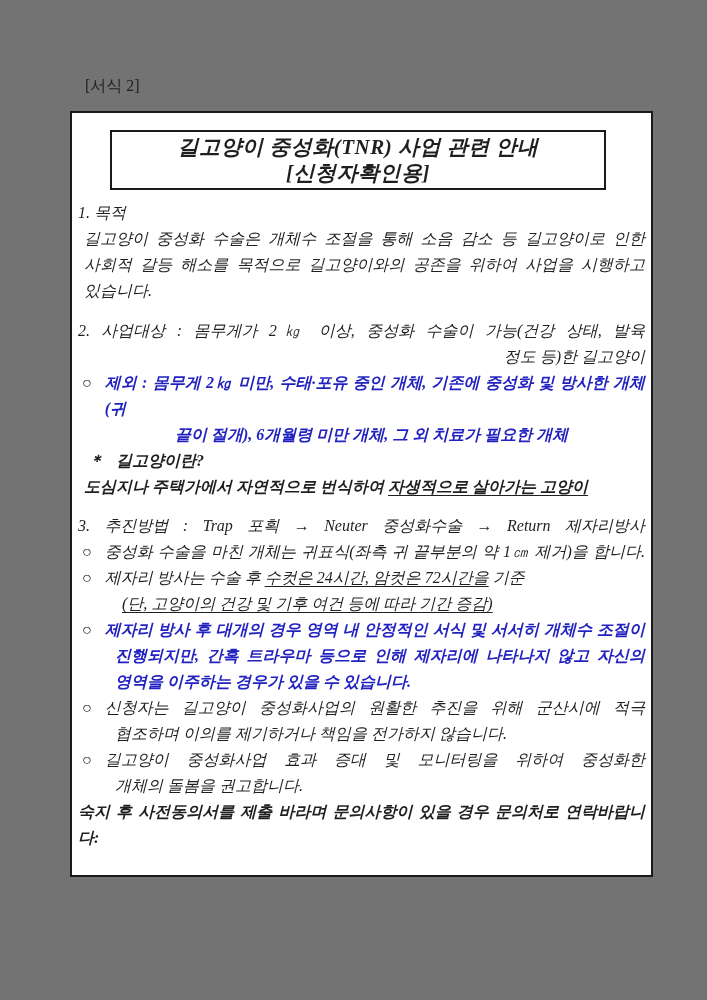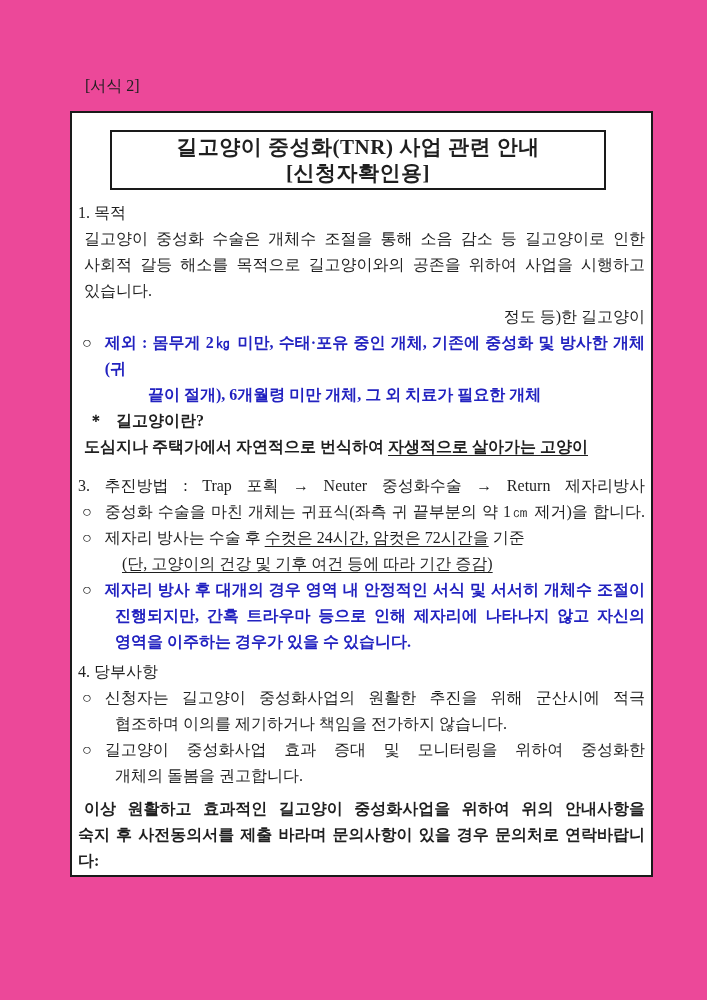--- a/index.html
+++ b/index.html
@@ -4,34 +4,35 @@
 <style>
   :root{
     --ink:#1f1f1f;
     --blue:#2222c0;
     --border:#1a1a1a;
   }
   html,body{margin:0;padding:0;background:#ffffff;}
   .page{
     position:relative;
     width:707px;height:1000px;
-    background:#ec4899;
+    background:#737373;
     font-family:"Liberation Serif","DejaVu Serif",serif;
     color:var(--ink);
     overflow:hidden;
   }
   .form-label{
     position:absolute;left:85px;top:76px;
     font-size:16px;line-height:20px;
   }
   .outer-box{
     position:absolute;left:70px;top:111px;
     width:579px;height:762px;
     border:2px solid var(--border);
     background:#ffffff;
+    font-style:italic;
   }
   .title-box{
     margin:17px 0 0 38px;
     width:480px;
     border:2px solid var(--border);
     padding:2px 6px;
     text-align:center;
   }
   .title-line{
     font-size:21px;font-weight:bold;line-height:26px;
@@ -44,21 +45,21 @@
   .b{font-weight:bold;}
   .blue{color:var(--blue);font-weight:bold;}
   .u{text-decoration:underline;text-underline-offset:3px;}
   .row{display:flex;align-items:flex-start;}
   .dot{flex:0 0 auto;margin-left:4px;margin-right:13px;color:var(--ink);font-weight:normal;}
   .marker{flex:0 0 auto;margin-left:10px;margin-right:12px;font-weight:bold;}
   .rtext{flex:1 1 auto;}
   .ml6{margin-left:6px;}
   .ml32{margin-left:44px;}
   .ml37{margin-left:37px;}
-  .ml71{margin-left:70px;}
+  .ml71{margin-left:97px;}
   .ml170{margin-left:170px;text-align:right;}
   .mt2{margin-top:10px;}
   .mt4{margin-top:4px;}
   .mt6{margin-top:6px;}
   .mt7{margin-top:7px;}
   .mt13{margin-top:13px;}
   .mt14{margin-top:14px;}
 </style>
 </head>
 <body>
@@ -74,20 +75,21 @@
       <div class="title-line">[신청자확인용]</div>
     </div>
 
     <div class="content">
 
       <div class="h mt2">1. 목적</div>
       <div class="ln ml6 j">길고양이 중성화 수술은 개체수 조절을 통해 소음 감소 등 길고양이로 인한</div>
       <div class="ln ml6 j">사회적 갈등 해소를 목적으로 길고양이와의 공존을 위하여 사업을 시행하고</div>
       <div class="ln ml6">있습니다.</div>
 
+      <div class="h mt14 j">2. 사업대상 : 몸무게가 2㎏ 이상, 중성화 수술이 가능(건강 상태, 발육</div>
       <div class="ln ml170">정도 등)한 길고양이</div>
 
       <div class="ln row">
         <span class="dot">○</span>
         <span class="rtext blue j">제외 : 몸무게 2㎏ 미만, 수태·포유 중인 개체, 기존에 중성화 및 방사한 개체(귀</span>
       </div>
       <div class="ln ml71 blue">끝이 절개), 6개월령 미만 개체, 그 외 치료가 필요한 개체</div>
 
       <div class="ln row">
         <span class="marker">＊</span>
@@ -108,33 +110,31 @@
       </div>
       <div class="ln ml32"><span class="u">(단, 고양이의 건강 및 기후 여건 등에 따라 기간 증감)</span></div>
 
       <div class="ln row">
         <span class="dot">○</span>
         <span class="rtext blue j">제자리 방사 후 대개의 경우 영역 내 안정적인 서식 및 서서히 개체수 조절이</span>
       </div>
       <div class="ln ml37 blue j">진행되지만, 간혹 트라우마 등으로 인해 제자리에 나타나지 않고 자신의</div>
       <div class="ln ml37 blue">영역을 이주하는 경우가 있을 수 있습니다.</div>
 
-      <div class="h mt4">4. 당부사항</div>
 
       <div class="ln row">
         <span class="dot">○</span>
         <span class="rtext j">신청자는 길고양이 중성화사업의 원활한 추진을 위해 군산시에 적극</span>
       </div>
       <div class="ln ml37">협조하며 이의를 제기하거나 책임을 전가하지 않습니다.</div>
 
       <div class="ln row">
         <span class="dot">○</span>
         <span class="rtext j">길고양이 중성화사업 효과 증대 및 모니터링을 위하여 중성화한</span>
       </div>
       <div class="ln ml37">개체의 돌봄을 권고합니다.</div>
 
 
-      <div class="ln ml6 b mt7 j">이상 원활하고 효과적인 길고양이 중성화사업을 위하여 위의 안내사항을</div>
       <div class="ln b j">숙지 후 사전동의서를 제출 바라며 문의사항이 있을 경우 문의처로 연락바랍니다:</div>
 
     </div>
   </div>
 </div>
 
 </body></html>

